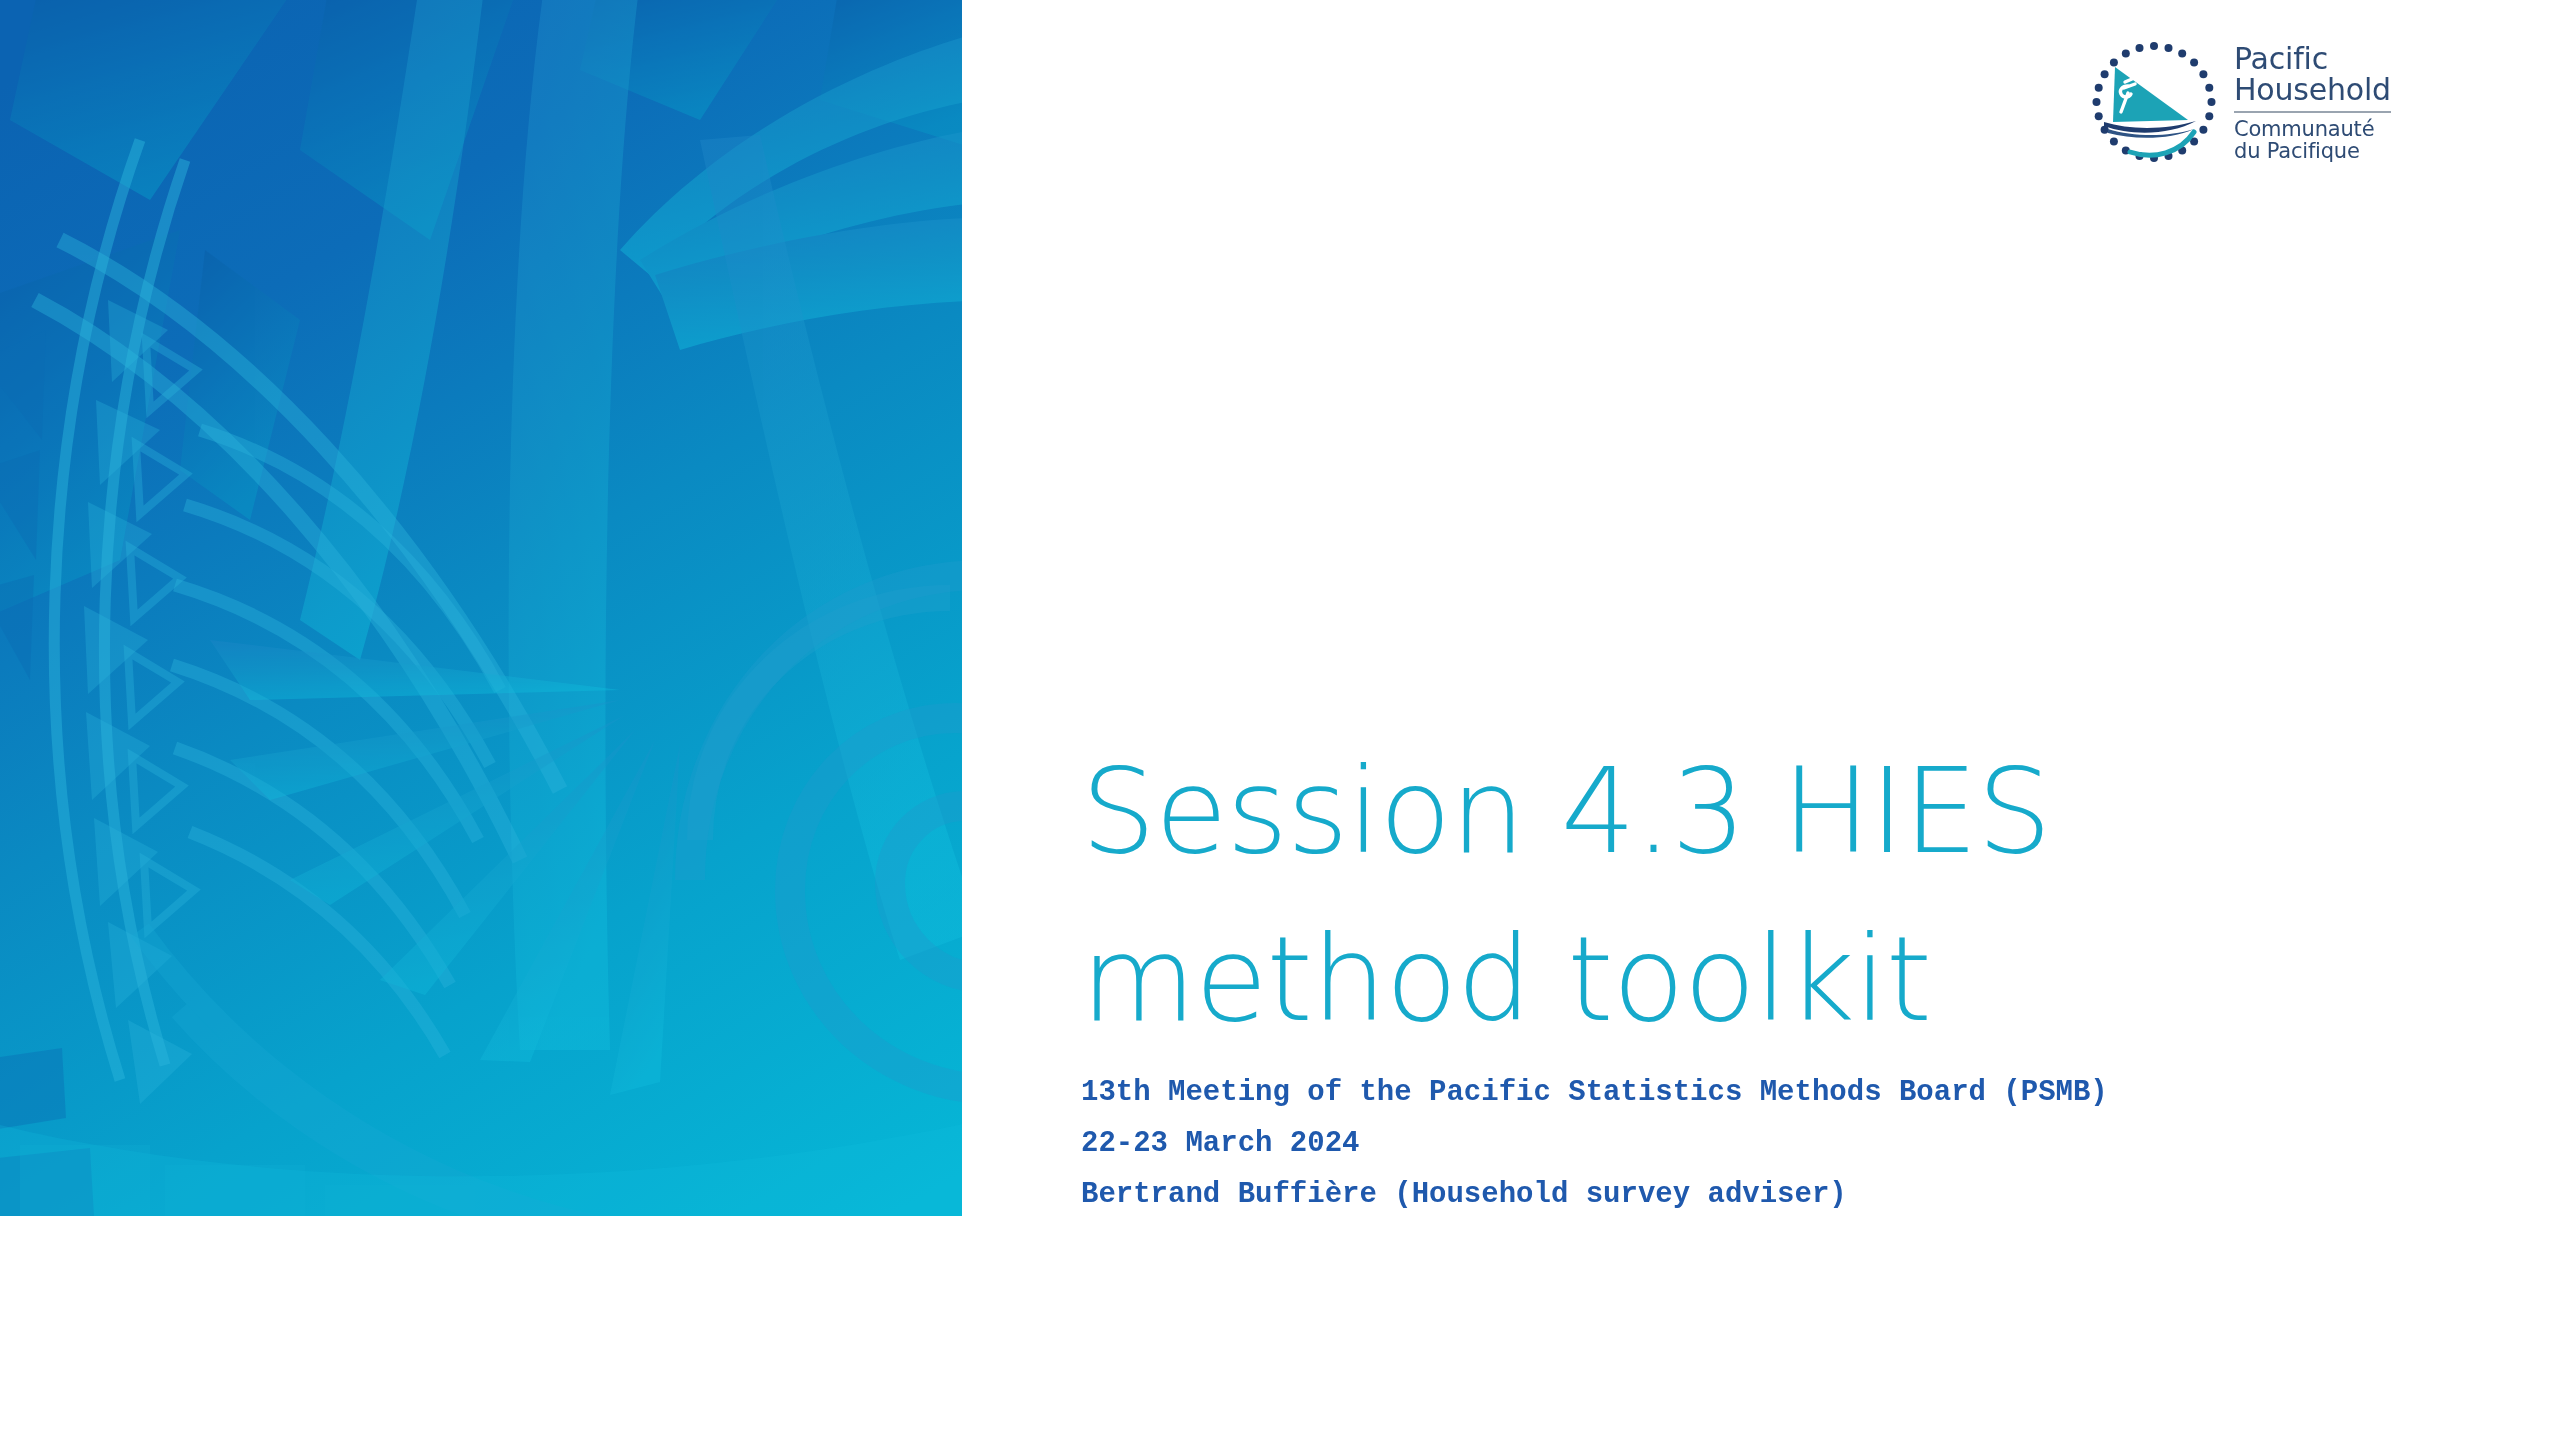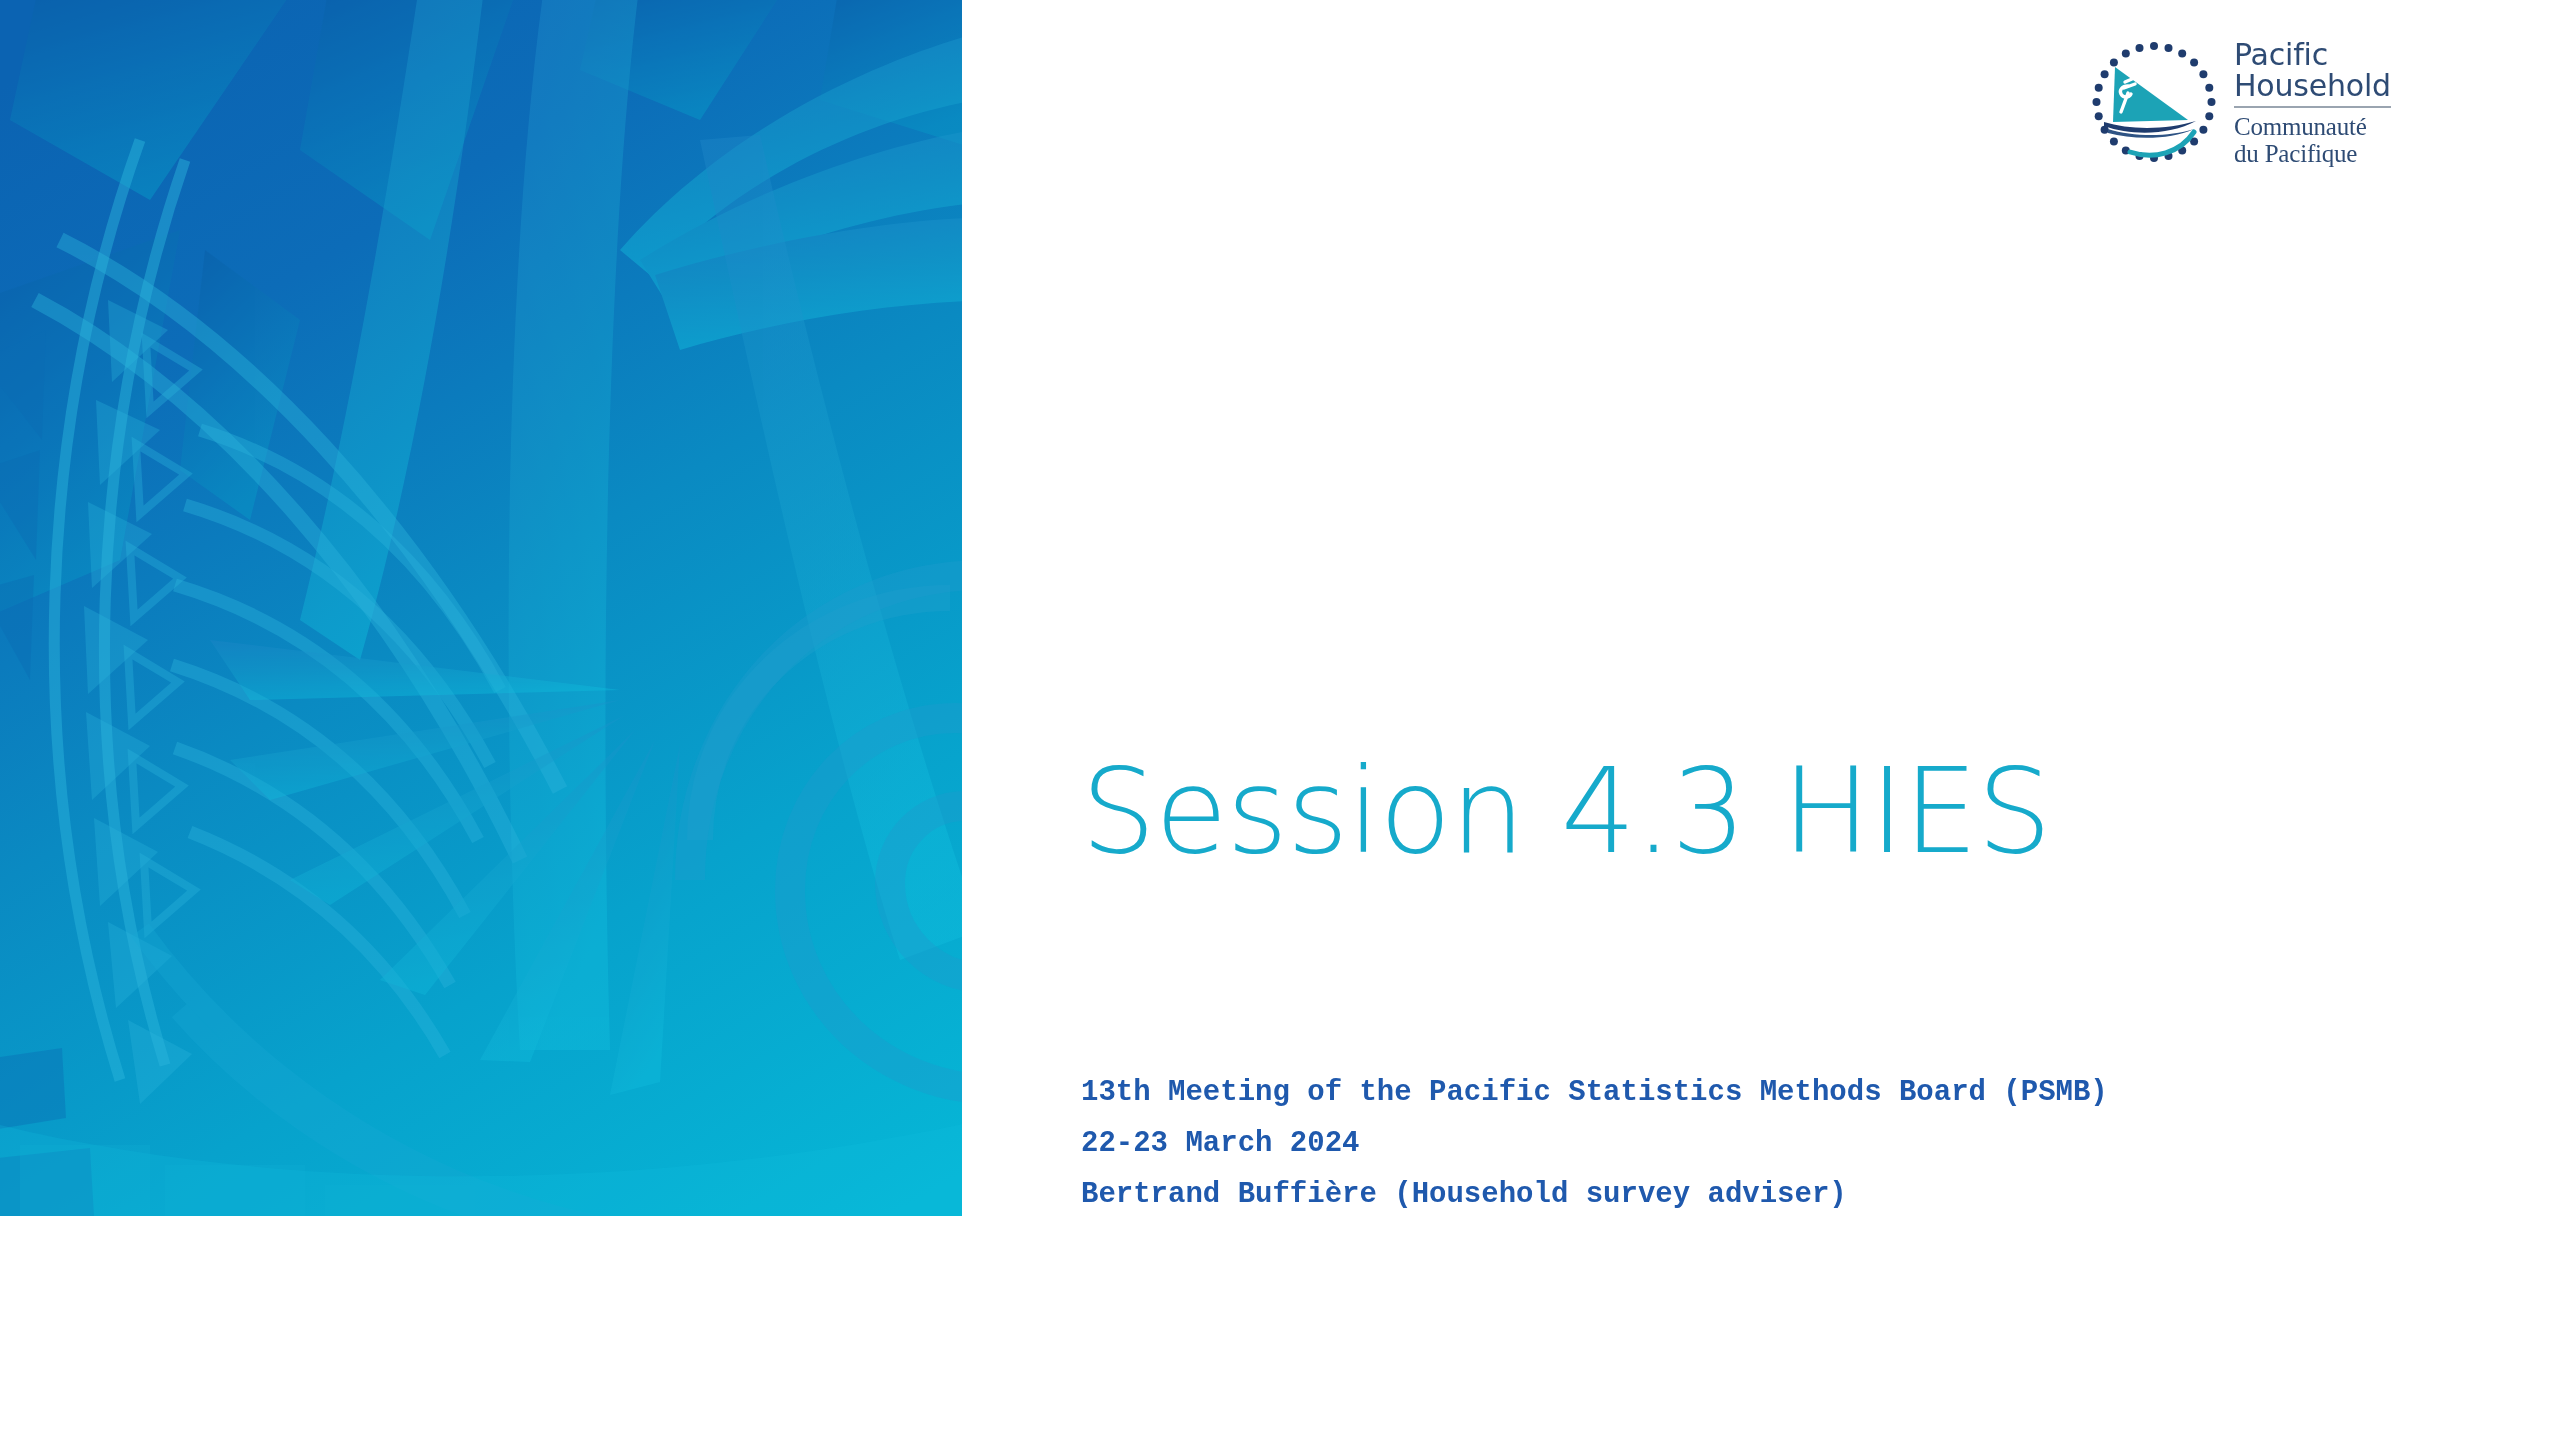--- a/index.html
+++ b/index.html
@@ -65,23 +65,22 @@
   }
   .logo-line {
     color: #2e4b74;
     font-family: "DejaVu Sans", sans-serif;
     font-size: 30px;
     line-height: 1.04;
     letter-spacing: -0.2px;
     white-space: nowrap;
   }
   .logo-line.fr {
-    font-size: 25px;
+    font-size: 21px;
     line-height: 1.08;
-    font-family: Liberation Serif, serif;
   }
   .logo-divider {
     height: 2px;
     background: #9aa4b0;
     margin: 5px 0 5px 0;
     width: 100%;
   }
 
   
   .title-block {
@@ -312,20 +311,21 @@
       <div class="logo-line">Pacific</div>
       <div class="logo-line">Household</div>
       <div class="logo-divider"></div>
       <div class="logo-line fr">Communauté</div>
       <div class="logo-line fr">du Pacifique</div>
     </div>
   </div>
 
   <div class="title-block">
     <div class="title-line">Session 4.3 HIES</div>
+    <div class="title-line">method toolkit</div>
   </div>
 
   <div class="subtitle-block">
     <div class="subtitle-line">13th Meeting of the  Pacific Statistics Methods Board (PSMB)</div>
     <div class="subtitle-line">22-23 March 2024</div>
     <div class="subtitle-line">Bertrand Buffière (Household survey adviser)</div>
   </div>
 
 </div>
 

